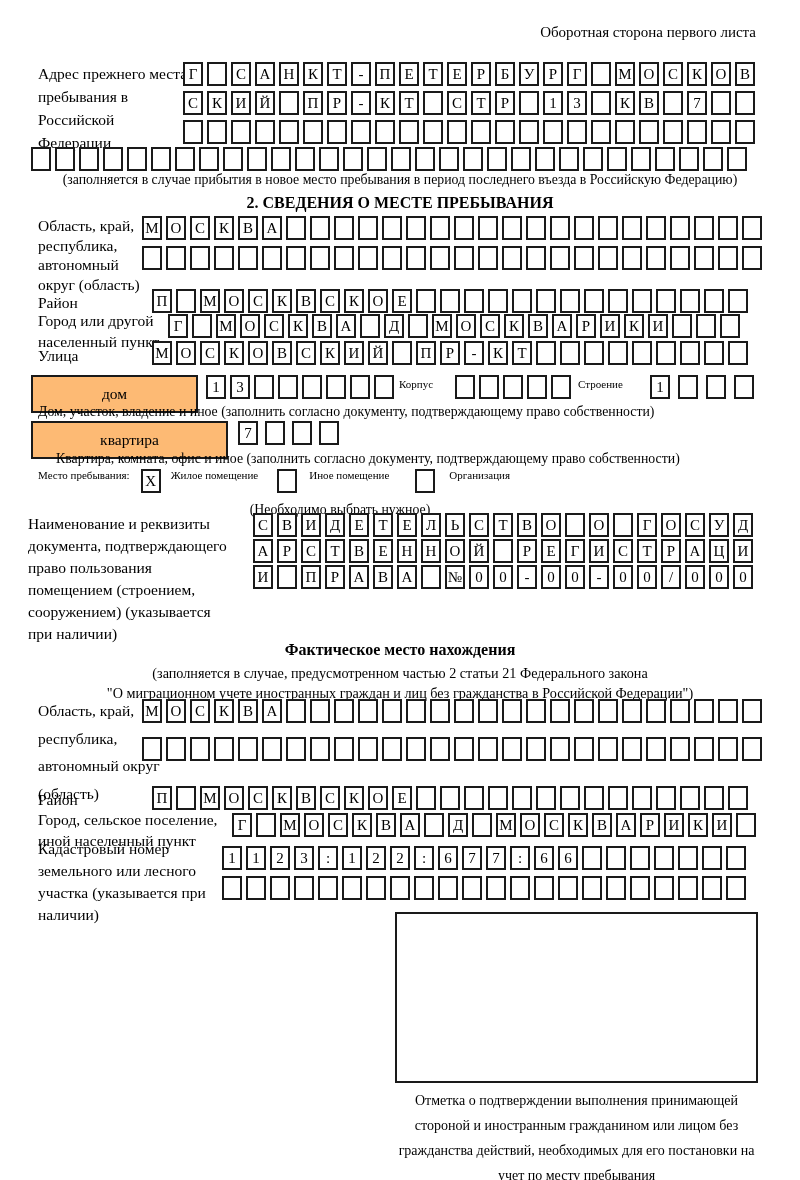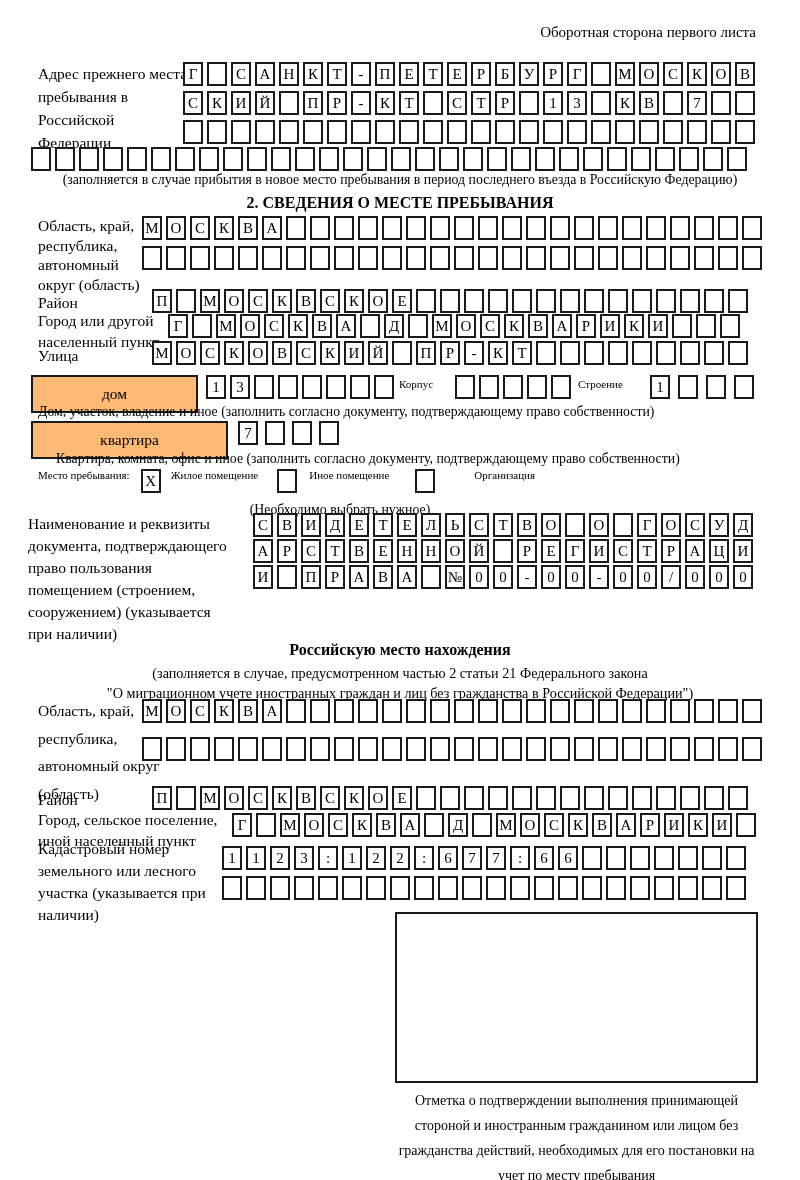--- a/index.html
+++ b/index.html
@@ -325,21 +325,21 @@
     </div>
   <div class="cap abs" style="left:56px;top:451px;">Квартира, комната, офис и иное (заполнить согласно документу, подтверждающему право собственности)</div>
 
   <div class="row-flex abs" style="left:38px;top:469px;">
     <span class="inline-lbl">Место пребывания:</span>
     <span class="box" style="margin-left:11px;">X</span>
     <span class="inline-lbl" style="margin-left:10px;">Жилое помещение</span>
     <span class="box" style="margin-left:19px;"></span>
     <span class="inline-lbl" style="margin-left:12px;">Иное помещение</span>
     <span class="box" style="margin-left:26px;"></span>
-    <span class="inline-lbl" style="margin-left:39px;">Организация</span>
+    <span class="inline-lbl" style="margin-left:14px;">Организация</span>
   </div>
   <div class="cap abs" style="left:140px;top:502px;width:400px;text-align:center;">(Необходимо выбрать нужное)</div>
 
   <div class="lbl abs" style="left:28px;top:513px;width:200px;line-height:22px;">Наименование и реквизиты документа, подтверждающего право пользования помещением (строением, сооружением) (указывается при наличии)</div>
   <div class="boxes abs" style="left:253px;top:513px;">
       <span class="box">С</span>
       <span class="box">В</span>
       <span class="box">И</span>
       <span class="box">Д</span>
       <span class="box">Е</span>
@@ -400,21 +400,21 @@
       <span class="box">0</span>
       <span class="box">-</span>
       <span class="box">0</span>
       <span class="box">0</span>
       <span class="box">/</span>
       <span class="box">0</span>
       <span class="box">0</span>
       <span class="box">0</span>
     </div>
 
-  <div class="title abs center" style="top:641px;">Российскую место нахождения</div>
+  <div class="title abs center" style="top:641px;">Фактическое место нахождения</div>
   <div class="cap abs center" style="top:665px;font-size:14.2px;">(заполняется в случае, предусмотренном частью 2 статьи 21 Федерального закона</div>
   <div class="cap abs center" style="top:685px;font-size:14.2px;">"О миграционном учете иностранных граждан и лиц без гражданства в Российской Федерации")</div>
 
   <div class="lbl abs" style="left:38px;top:697px;width:130px;line-height:27.5px;">Область, край, республика, автономный округ (область)</div>
   <div class="boxes abs" style="left:142px;top:699px;">
       <span class="box">М</span>
       <span class="box">О</span>
       <span class="box">С</span>
       <span class="box">К</span>
       <span class="box">В</span>

